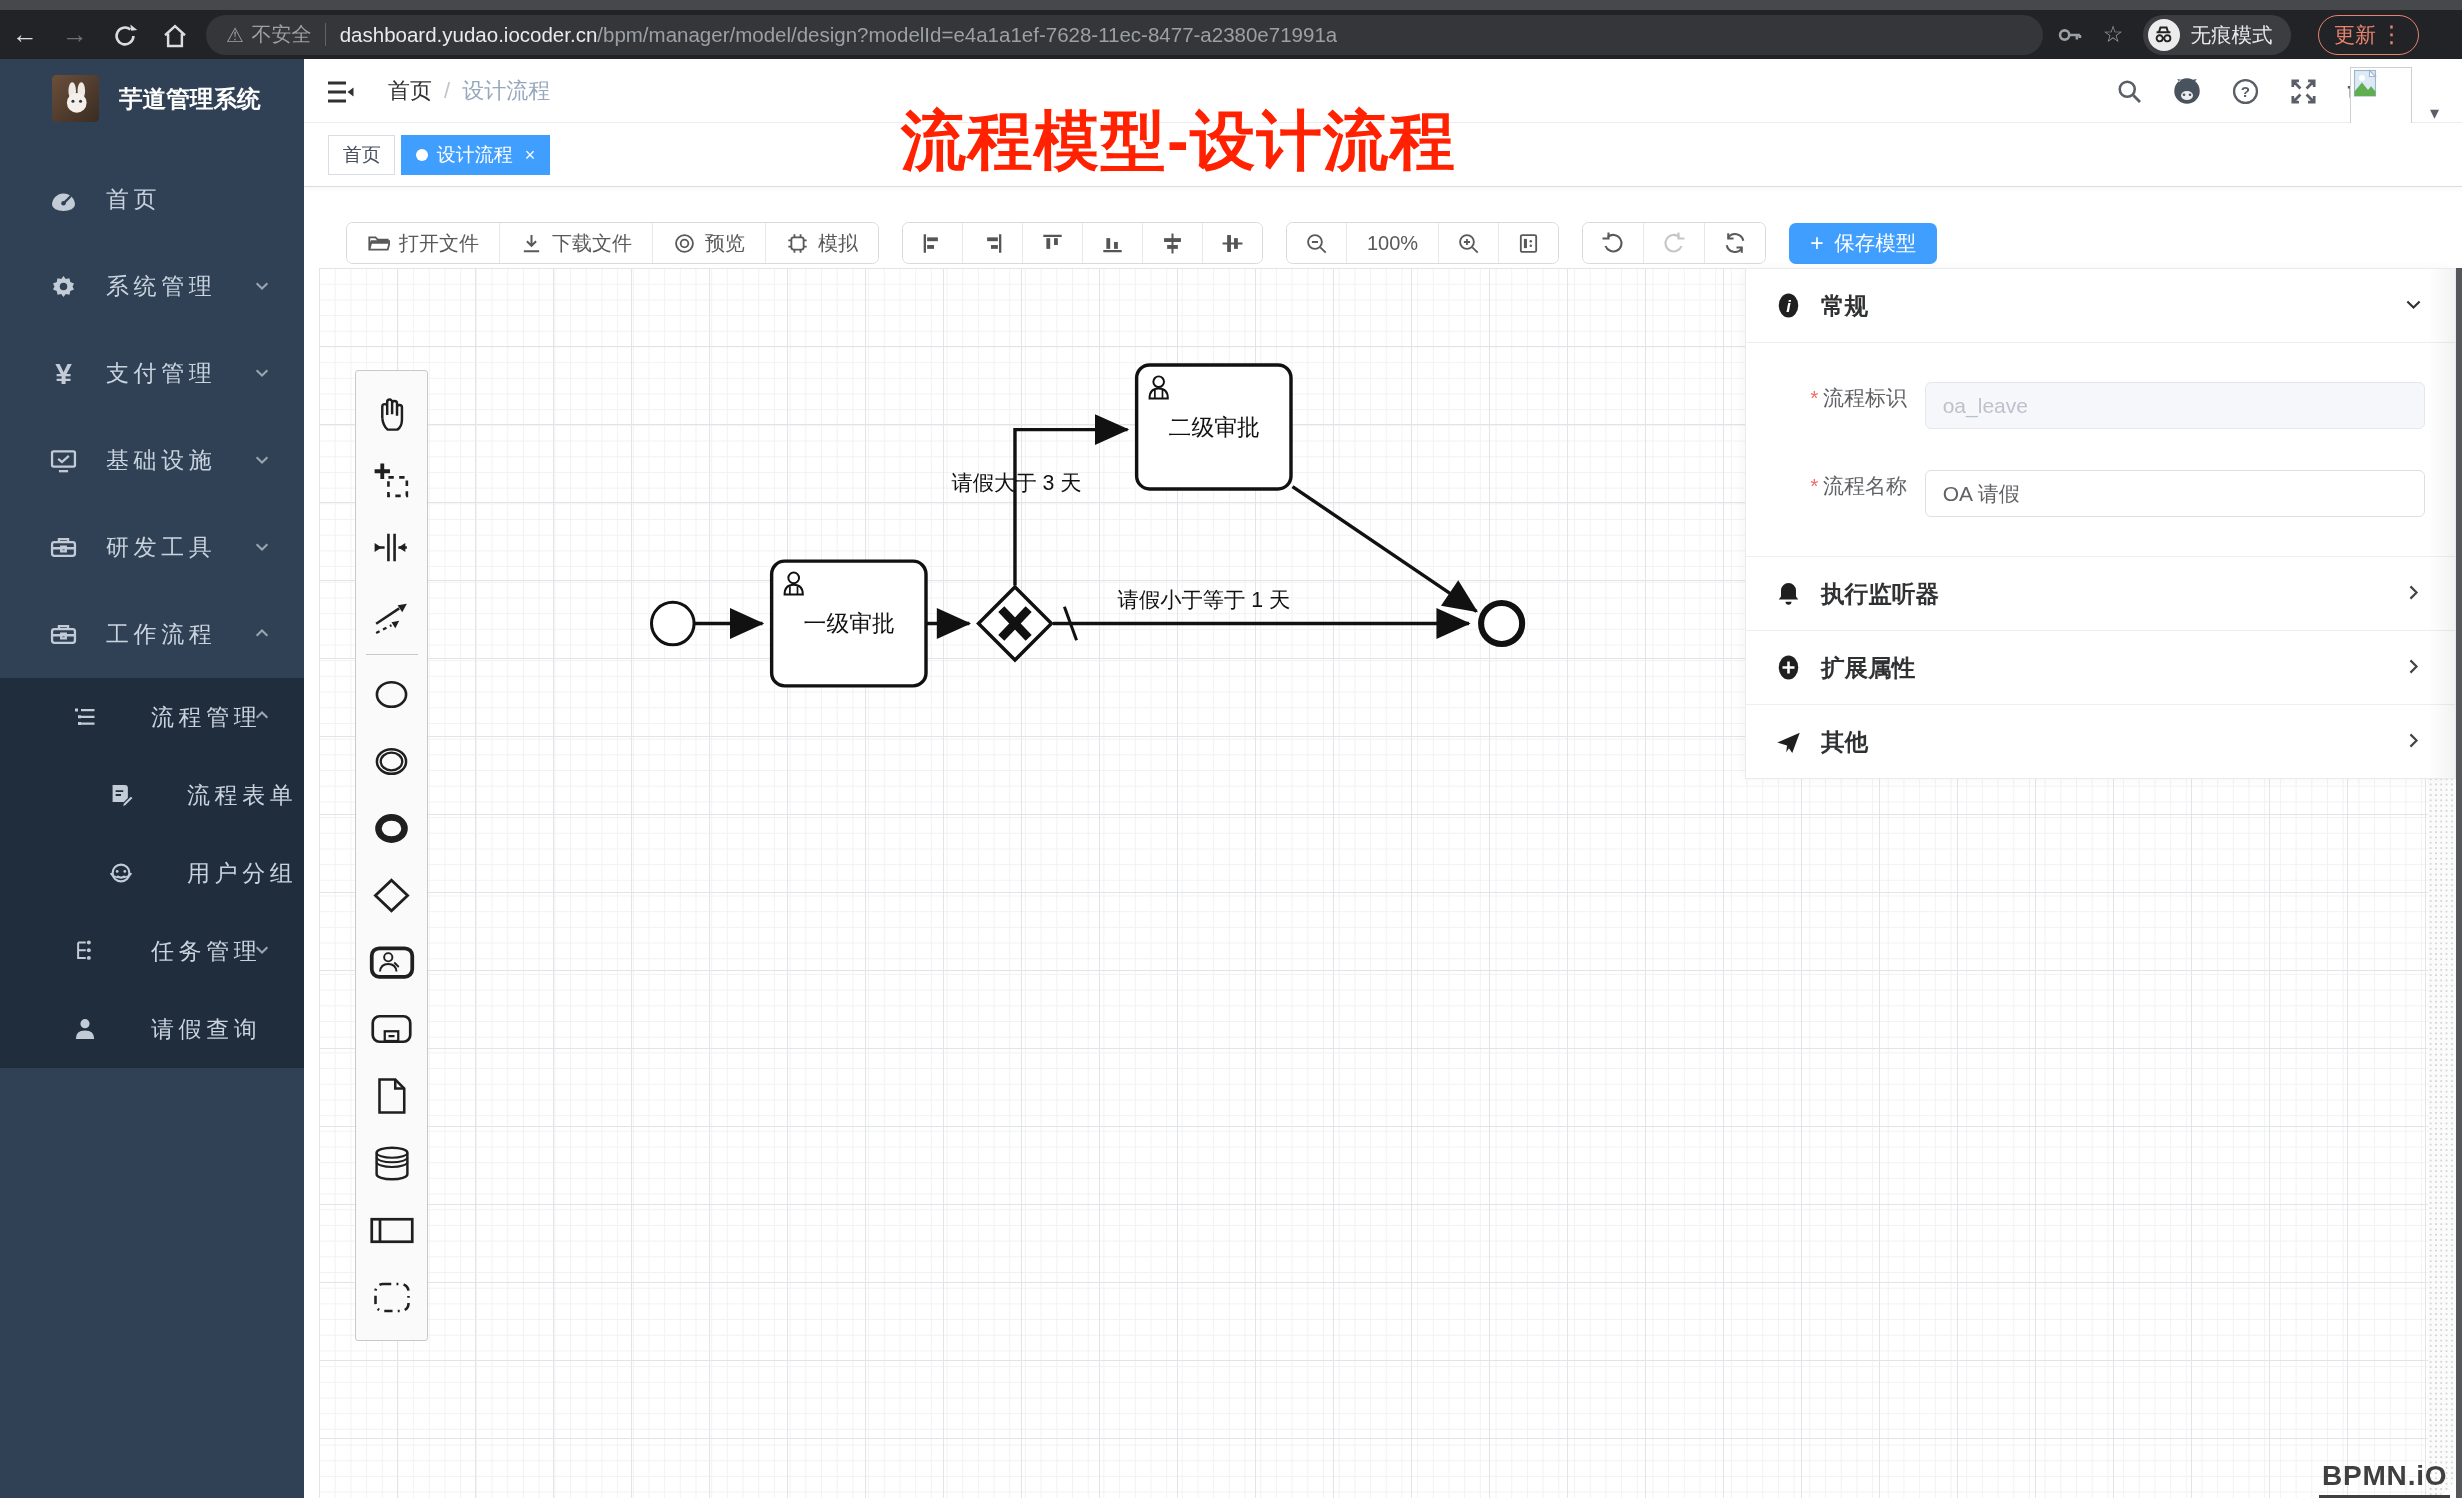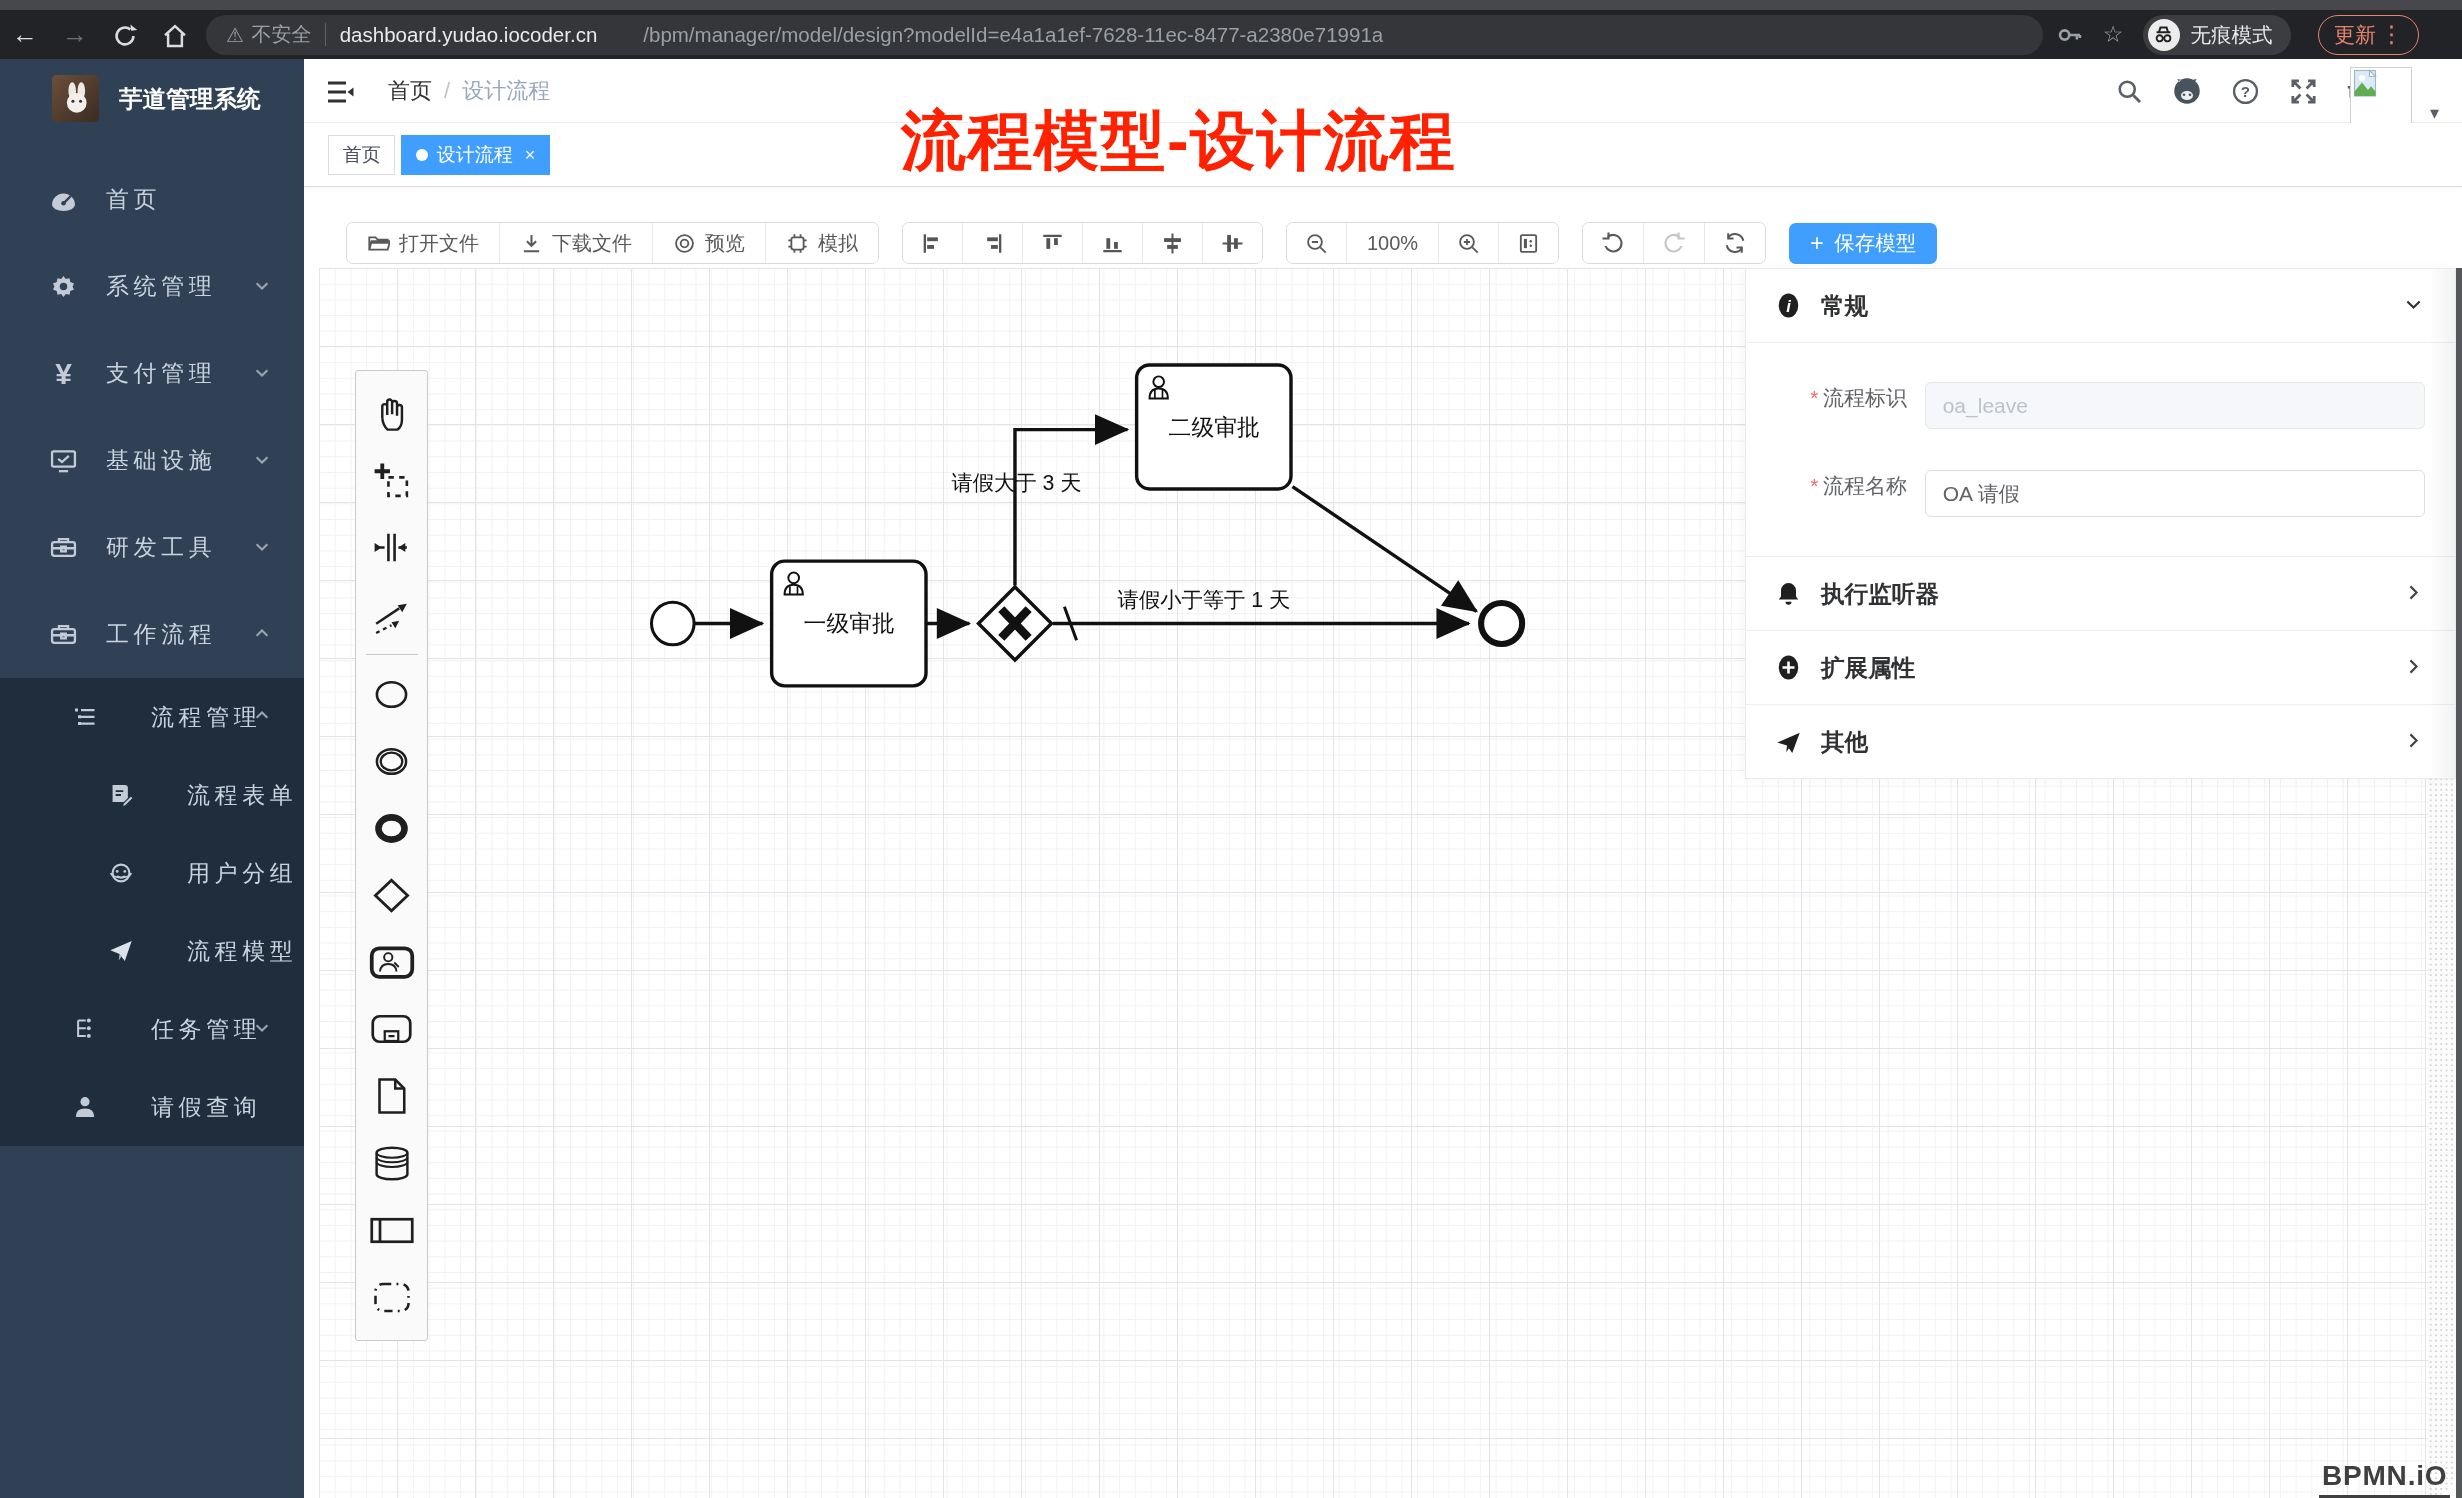--- a/index.html
+++ b/index.html
@@ -12,21 +12,21 @@
   .chrome-bar { position:absolute; left:0; top:10px; width:100%; height:49px; background:#222327; display:flex; align-items:center; }
   .nav-ic { width:50px; text-align:center; font-size:26px; color:#dadce0; flex:0 0 auto; }
   .nav-ic.dim { color:#6e7174; }
   .nav-ic svg { display:inline-block; vertical-align:middle; }
   .urlpill { height:40px; flex:0 0 auto; width:1837px; margin-left:6px; background:#35363a; border-radius:21px; display:flex; align-items:center; padding:0 20px; }
   .warn-ic { color:#9aa0a6; font-size:20px; margin-right:7.6px; display:flex; align-items:center; }
   .sec-label { color:#9aa0a6; font-size:20px; margin-right:13.7px; }
   .url-sep { width:0.8px; height:23px; background:#5f6368; margin-right:13.7px; }
   .url-text { font-size:20.5px; white-space:nowrap; overflow:hidden; }
   .url-text .host { color:#e8eaed; }
-  .url-text .rest { color:#9aa0a6;margin-left:46px; }
+  .url-text .rest { color:#9aa0a6; }
   .chrome-right { display:flex; align-items:center; margin-left:13.7px; gap:20px; }
   .chrome-ic { color:#9aa0a6; font-size:23px; display:flex; align-items:center; }
   .incog-badge { height:40px; background:#3c3d41; border-radius:21px; display:flex; align-items:center; gap:10.6px; padding:0 18px 0 4.6px; }
   .incog-circ { width:32px; height:32px; border-radius:50%; background:#ececec; display:flex; align-items:center; justify-content:center; }
   .incog-label { color:#e8eaed; font-size:20.5px; }
   .update-pill { height:40px; border:1.5px solid #e8836e; border-radius:21px; display:flex; align-items:center; gap:4px; padding:0 15px; margin-left:7.6px; }
   .update-label { color:#e8836e; font-size:21px; }
   .dots { color:#e8836e; font-size:23px; line-height:1; }
 
   
@@ -282,29 +282,20 @@
           <svg width="26" height="26" viewBox="0 0 34 34">
               <circle cx="17" cy="17" r="11" fill="none" stroke="#c3cbd6" stroke-width="2.8"></circle>
               <path d="M4 17 a13 6 0 0 0 26 0" fill="none" stroke="#c3cbd6" stroke-width="2.4"></path>
               <circle cx="12" cy="15" r="1.8" fill="#c3cbd6"></circle>
               <circle cx="22" cy="15" r="1.8" fill="#c3cbd6"></circle>
               <path d="M12 21 q5 4 10 0" fill="none" stroke="#c3cbd6" stroke-width="2.4"></path>
             </svg>
         </span>
         <span class="ml">用户分组</span>
       </div>
-      <div class="s-item lvl3">
-        <span class="mi">
-          <svg width="26" height="26" viewBox="0 0 34 34">
-              <path d="M3 16 L31 4 L22 30 L15 21 Z" fill="#dbe2ea"></path>
-              <path d="M15 21 L14 29 L18 24" fill="#aeb9c6"></path>
-            </svg>
-        </span>
-        <span class="ml">流程模型</span>
-      </div>
       <div class="s-item">
         <span class="mi">
           <svg width="26" height="26" viewBox="0 0 34 34">
               <path d="M8 6 h10 M8 6 v20 h10 M8 16 h10" fill="none" stroke="#c3cbd6" stroke-width="2.6"></path>
               <circle cx="22" cy="6" r="2.6" fill="#c3cbd6"></circle>
               <circle cx="22" cy="16" r="2.6" fill="#c3cbd6"></circle>
               <circle cx="22" cy="26" r="2.6" fill="#c3cbd6"></circle>
             </svg>
         </span>
         <span class="ml">任务管理</span>

